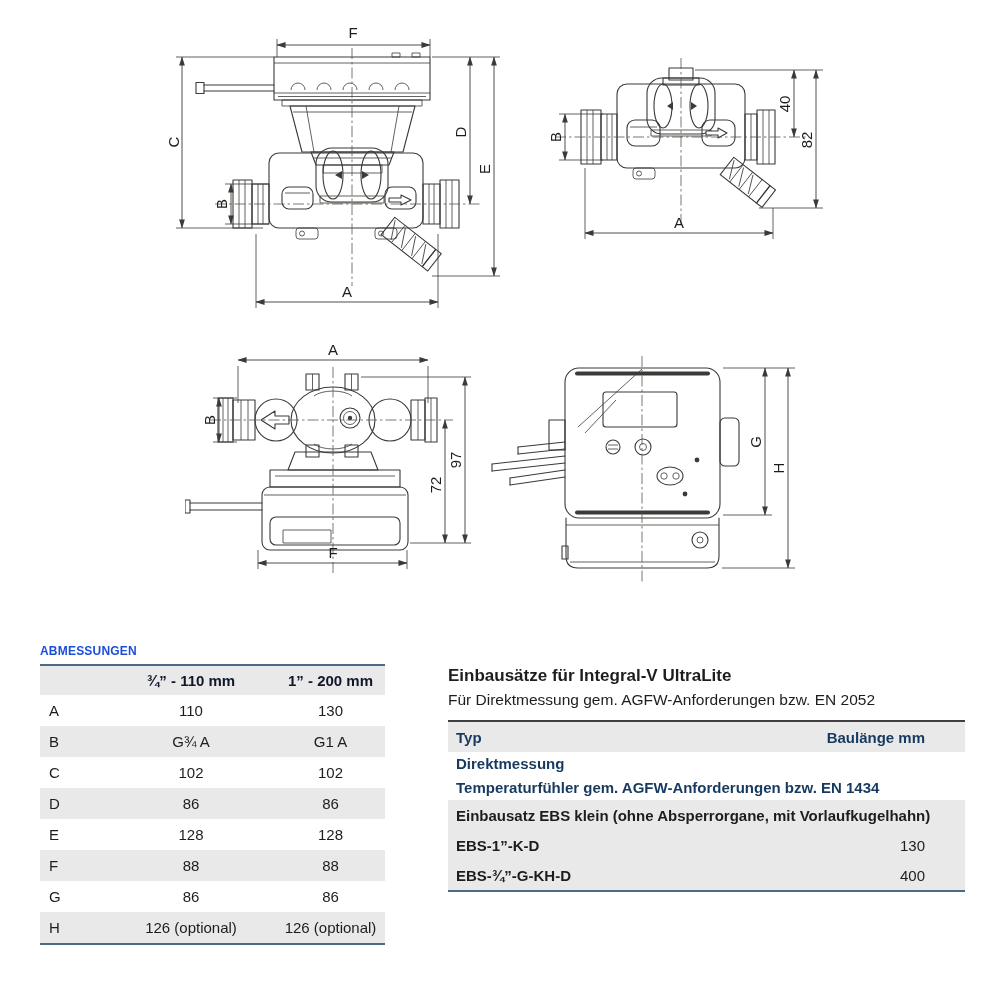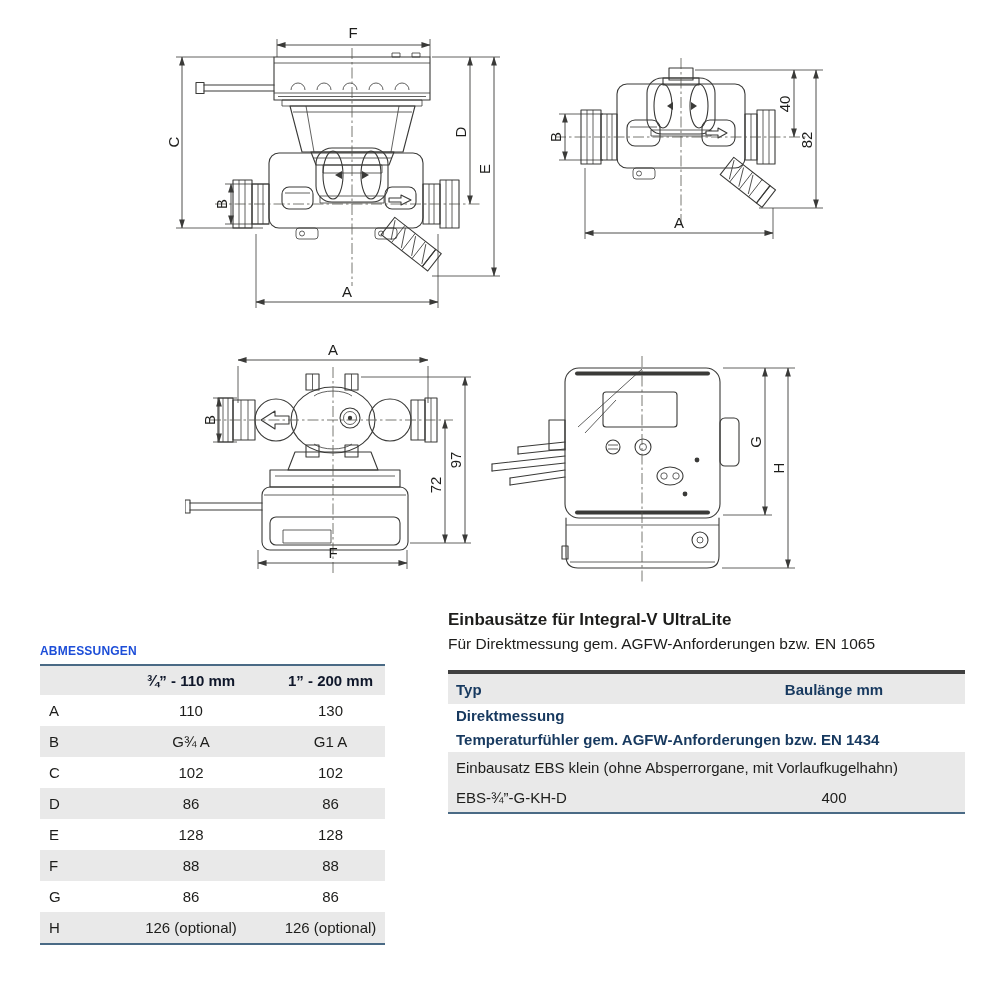--- a/index.html
+++ b/index.html
@@ -24,29 +24,29 @@
                border-top:2px solid #4a6a85; border-bottom:2.5px solid #4a6a85;
                font-size:15px; color:#1d1d1b; }
   .abm-table col.c0 { width:66px; } .abm-table col.c1 { width:170px; } .abm-table col.c2 { width:109px; }
   .abm-table td, .abm-table th { padding:0; height:31px; vertical-align:middle; font-weight:normal; }
   .abm-table thead th { height:29px; background:#e9e9e9; color:#0f172a; font-weight:bold; text-align:center; }
   .abm-table td.lbl { padding-left:9px; text-align:left; }
   .abm-table td.v { text-align:center; }
   .abm-table tr.gray { background:#e9e9e9; }
 
   
-  .ebs { position:absolute; left:448px; top:608px; width:517px; color:#1d1d1b; }
+  .ebs { position:absolute; left:448px; top:664px; width:517px; color:#1d1d1b; }
   .ebs-title { font-size:17px; font-weight:bold; line-height:24px; }
   .ebs-sub { font-size:15.5px; line-height:24px; }
-  .ebs-table { margin-top:14px; width:517px; border-collapse:collapse; table-layout:fixed;
-               border-top:4px solid #404040; border-bottom:2.5px solid #4a6a85; font-size:15px; }
+  .ebs-table { margin-top:8px; width:517px; border-collapse:collapse; table-layout:fixed;
+               border-top:2px solid #404040; border-bottom:2.5px solid #4a6a85; font-size:15px; }
   .ebs-table col.c0 { width:295px; } .ebs-table col.c1 { width:222px; }
   .ebs-table td { padding:0; height:30px; vertical-align:middle; }
-  .ebs-table td.typ { padding-left:8px; text-align:left; }
-  .ebs-table td.val { text-align:center; padding-right:40px; }
+  .ebs-table td.typ { padding-left:8px; text-align:left;font-weight:bold; }
+  .ebs-table td.val { text-align:right; padding-right:40px; }
   .ebs-table tr.gray { background:#e9e9e9; }
   .ebs-table tr.head td { color:#17395f; font-weight:bold; }
   .ebs-table tr.section td { height:36px; color:#17395f; font-weight:bold; }
   .ebs-table tr.section .l { line-height:24px; }
 </style>
 </head>
 <body>
 
 <div class="page">
 
@@ -425,41 +425,45 @@
           <td class="lbl">H</td>
           <td class="v">126 (optional)</td>
           <td class="v">126 (optional)</td>
         </tr>
       </tbody>
     </table>
   </div>
 
   <div class="ebs">
     <div class="ebs-title">Einbausätze für Integral-V UltraLite</div>
-    <div class="ebs-sub">Für Direktmessung gem. AGFW-Anforderungen bzw. EN 1065</div>
+    <div class="ebs-sub">Für Direktmessung gem. AGFW-Anforderungen bzw. EN 2052</div>
     <table class="ebs-table">
       <colgroup>
           <col class="c0">
           <col class="c1">
         </colgroup>
       <tbody>
         <tr class="head gray">
           <td class="typ">Typ</td>
           <td class="val">Baulänge mm</td>
         </tr>
         <tr class="section">
           <td class="typ" colspan="2">
             <div class="l">Direktmessung</div>
             <div class="l">Temperaturfühler gem. AGFW-Anforderungen bzw. EN 1434</div>
           </td>
         </tr>
         <tr class="gray">
           <td class="typ" colspan="2">Einbausatz EBS klein (ohne Absperrorgane, mit Vorlaufkugelhahn)</td>
         </tr>
         <tr class="gray">
+          <td class="typ">EBS-1”-K-D</td>
+          <td class="val">130</td>
+        </tr>
+        <tr class="gray">
           <td class="typ">EBS-¾”-G-KH-D</td>
           <td class="val">400</td>
         </tr>
       </tbody>
     </table>
   </div>
 
 </div>
 
 </body></html>

